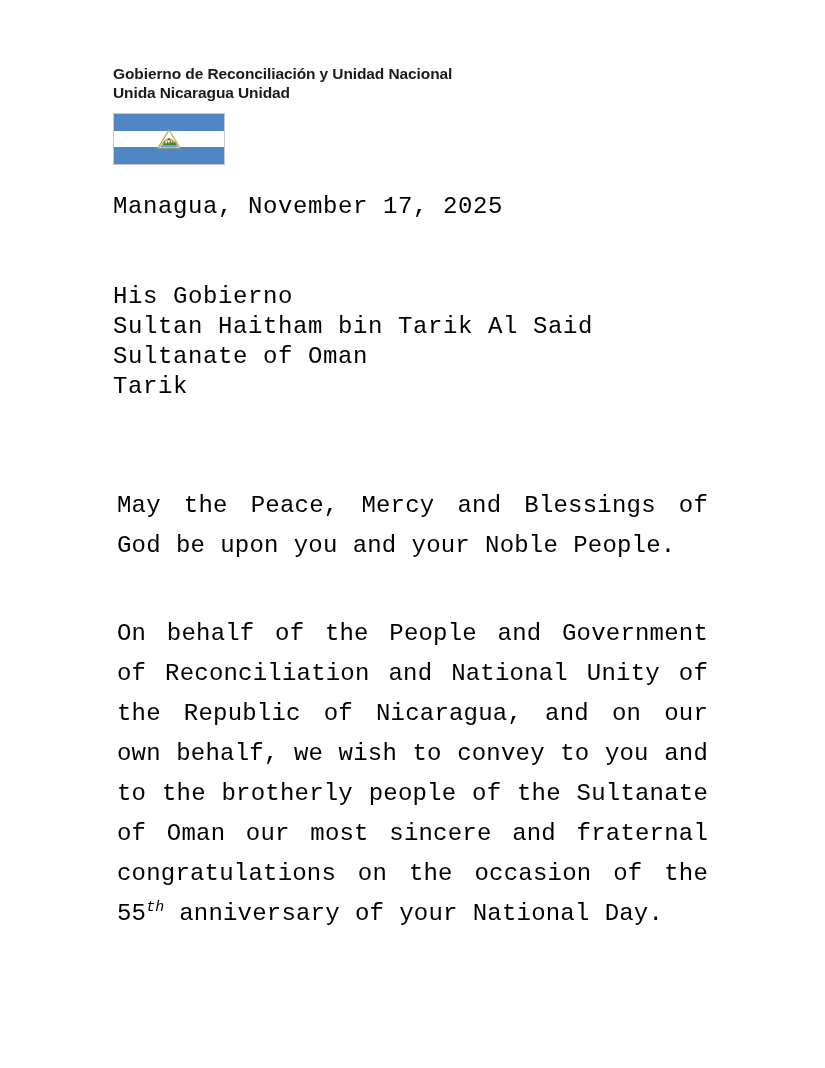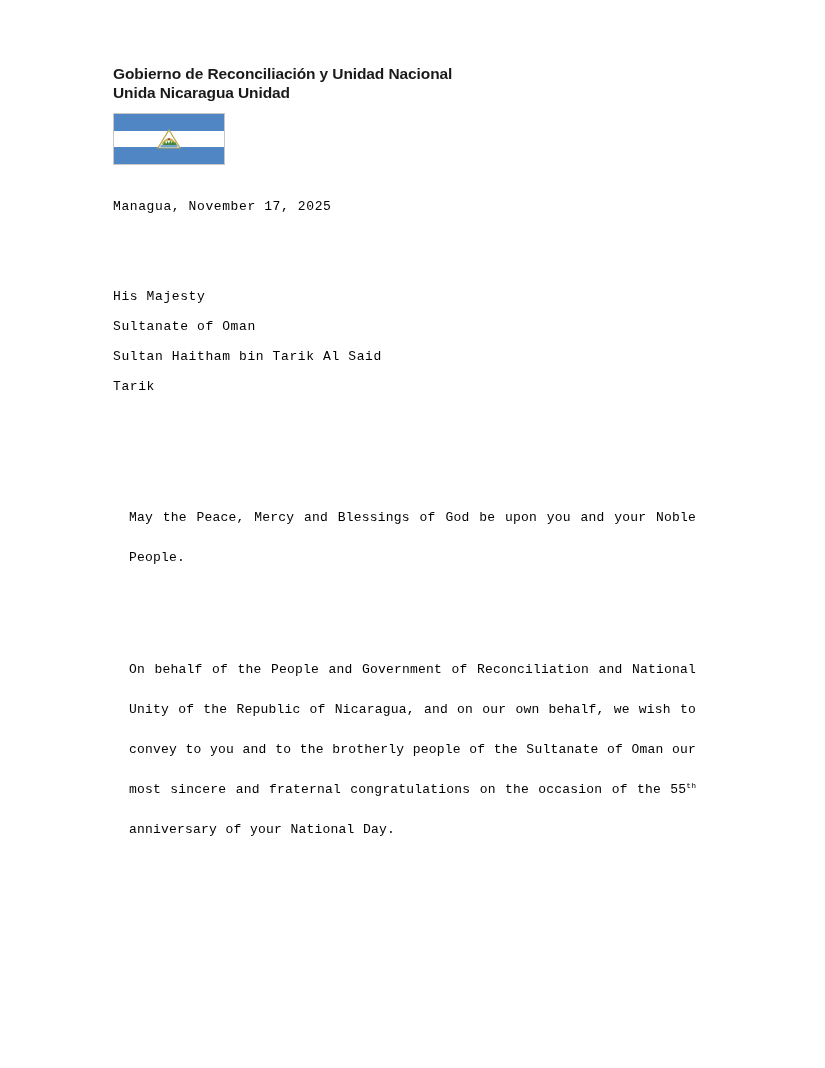--- a/index.html
+++ b/index.html
@@ -70,55 +70,56 @@
     height: 22px;
   }
 
   
   .body-block {
     position: absolute;
     left: 113px;
     top: 192px;
     width: 599px;
     font-family: "Liberation Mono", "DejaVu Sans Mono", monospace;
-    font-size: 13px;
+    font-size: 24px;
     color: #000000;
   }
 
   .line-plain {
     line-height: 30px;
     white-space: pre;
     letter-spacing: 0.6px;
   }
 
   .date-line { margin-bottom: 0; }
 
   .spacer-lg { height: 60px; }
   .spacer-md { height: 40px; }
 
   .addressee .line-plain { line-height: 30px; }
 
   p.para {
-    margin: 16px;
+    margin: 4px;
     text-align: justify;
     text-align-last: left;
     line-height: 40px;
     letter-spacing: 0.2px;
     word-spacing: 0.5px;
   }
   p.para.last-justified {
     text-align: justify;
     text-align-last: left;
   }
 
   sup.ordinal {
     font-size: 0.62em;
     vertical-align: super;
     line-height: 0;
     letter-spacing: 0;
+    font-style: italic;
   }
 </style>
 </head>
 <body>
 
 <div class="page">
 
   <div class="letterhead">
     <div class="letterhead-line">Gobierno de Reconciliación y Unidad Nacional</div>
     <div class="letterhead-line">Unida Nicaragua Unidad</div>
@@ -149,23 +150,23 @@
     </div>
   </div>
 
   <div class="body-block">
 
     <div class="line-plain date-line">Managua, November 17, 2025</div>
 
     <div class="spacer-lg"></div>
 
     <div class="addressee">
-      <div class="line-plain">His Majesty</div>
+      <div class="line-plain">His Gobierno</div>
+      <div class="line-plain">Sultan Haitham bin Tarik Al Said</div>
       <div class="line-plain">Sultanate of Oman</div>
-      <div class="line-plain">Sultan Haitham bin Tarik Al Said</div>
       <div class="line-plain">Tarik</div>
     </div>
 
     <div class="spacer-md"></div>
 
 
     <div class="spacer-md"></div>
 
     <p class="para">May the Peace, Mercy and Blessings of God be upon you and your Noble People.</p>
 

